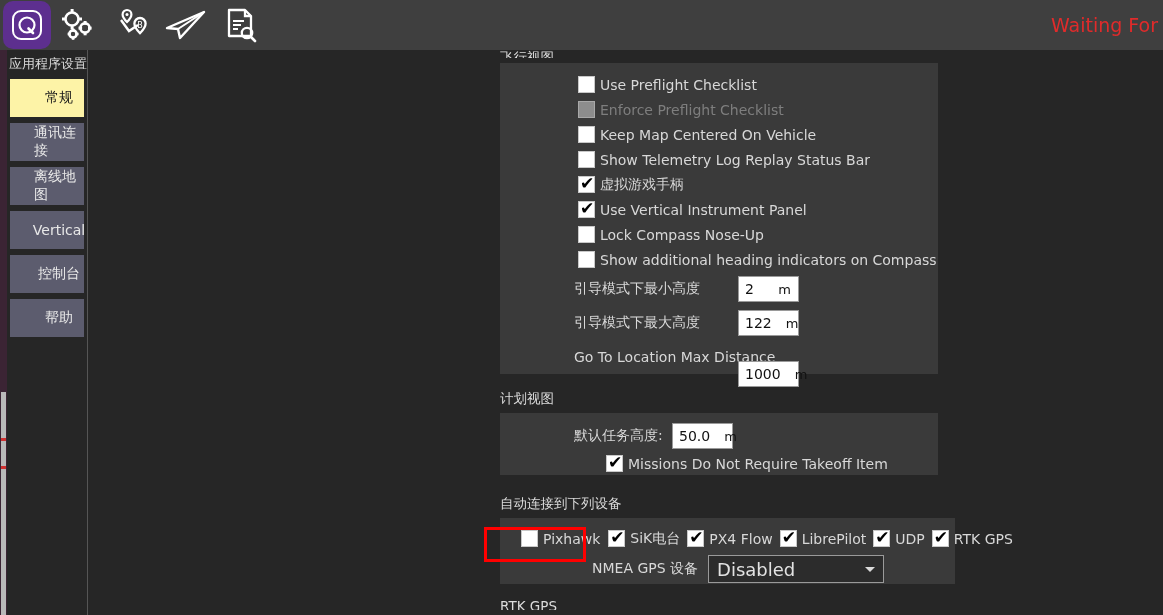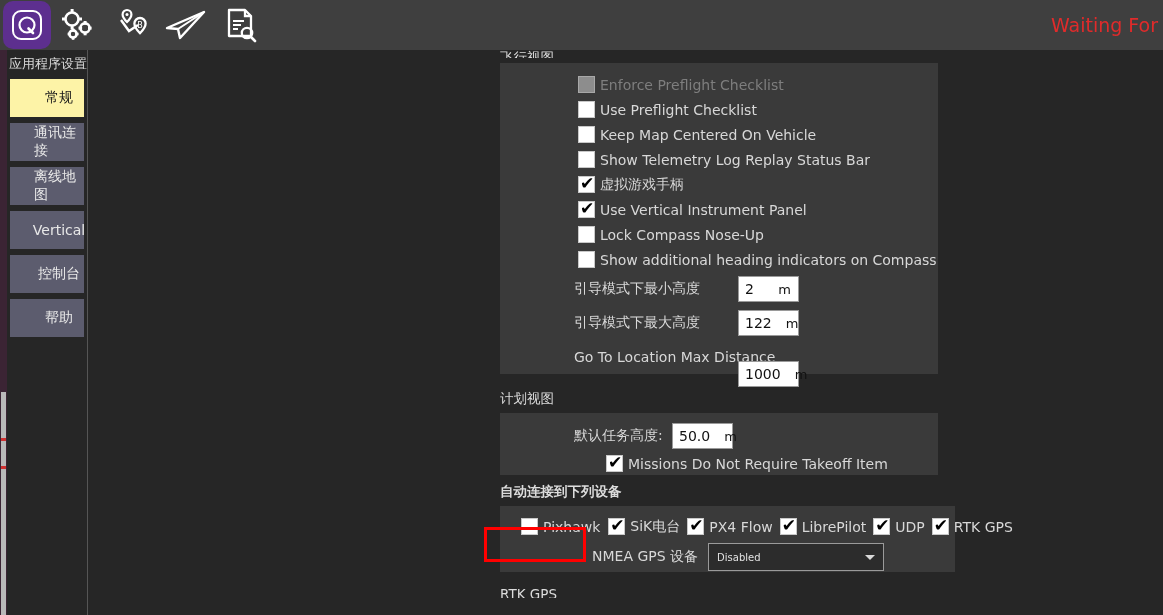--- a/index.html
+++ b/index.html
@@ -61,21 +61,21 @@
   .cb-label.disabled { color: #7e7e7e; }
 
   .field-label { color: #d8d8d8; font-size: 14px; white-space: nowrap; }
   .tfield { background: #ffffff; border: 1px solid #9a9a9a; height: 26px;
     display: flex; align-items: center; justify-content: space-between;
     padding: 0 7px 0 6px; color: #111; font-size: 14px; }
   .tfield .unit { color: #111; font-size: 13px; margin-left: 14px; }
 
   .combo { background: #2c2c2c; border: 1px solid #9a9a9a; height: 28px; width: 176px;
     display: flex; align-items: center; justify-content: space-between;
-    padding: 0 8px 0 8px; color: #e2e2e2; font-size: 10px; }
+    padding: 0 8px 0 8px; color: #e2e2e2; font-size: 18px; }
   .caret { width: 0; height: 0; border-left: 5px solid transparent; border-right: 5px solid transparent;
     border-top: 5px solid #dadada; }
 
   .hl-box { position: absolute; border: 3px solid #ff0000; pointer-events: none; }
 
   svg { display: block; }
 </style>
 </head>
 <body>
 
@@ -176,27 +176,27 @@
     </div>
   </div>
 
   <div class="content">
 
     <div class="sec-head clipped">飞行视图</div>
 
     <div class="group" style="margin-top:4px; padding: 9px 0 9px 0; height:311px;">
 
       <div class="row cb-row" style="padding-left:78px;">
+        <span class="cbox"></span>
+        <span class="cb-label">Use Preflight Checklist</span>
+      </div>
+
+      <div class="row cb-row" style="padding-left:78px;">
         <span class="cbox disabled"></span>
         <span class="cb-label disabled">Enforce Preflight Checklist</span>
-      </div>
-
-      <div class="row cb-row" style="padding-left:78px;">
-        <span class="cbox"></span>
-        <span class="cb-label">Use Preflight Checklist</span>
       </div>
 
       <div class="row cb-row" style="padding-left:78px;">
         <span class="cbox"></span>
         <span class="cb-label">Keep Map Centered On Vehicle</span>
       </div>
 
       <div class="row cb-row" style="padding-left:78px;">
         <span class="cbox"></span>
         <span class="cb-label">Show Telemetry Log Replay Status Bar</span>
@@ -261,21 +261,21 @@
         </span>
       </div>
       <div class="row cb-row" style="padding-left:106px;">
         <span class="cbox">
             <span class="chk">✔</span>
           </span>
         <span class="cb-label">Missions Do Not Require Takeoff Item</span>
       </div>
     </div>
 
-    <div class="sec-head" style="margin-top:8px;font-weight:bold;">自动连接到下列设备</div>
+    <div class="sec-head" style="margin-top:20px;">自动连接到下列设备</div>
     <div class="group" style="height:66px; padding-top:8px; width:455px;">
       <div class="row cb-row" style="padding-left:21px;text-align:right;">
         <span class="cbox"></span>
         <span class="cb-label" style="margin-right:8px;">Pixhawk</span>
 
         <span class="cbox">
             <span class="chk">✔</span>
           </span>
         <span class="cb-label" style="margin-right:7px;">SiK电台</span>
 

